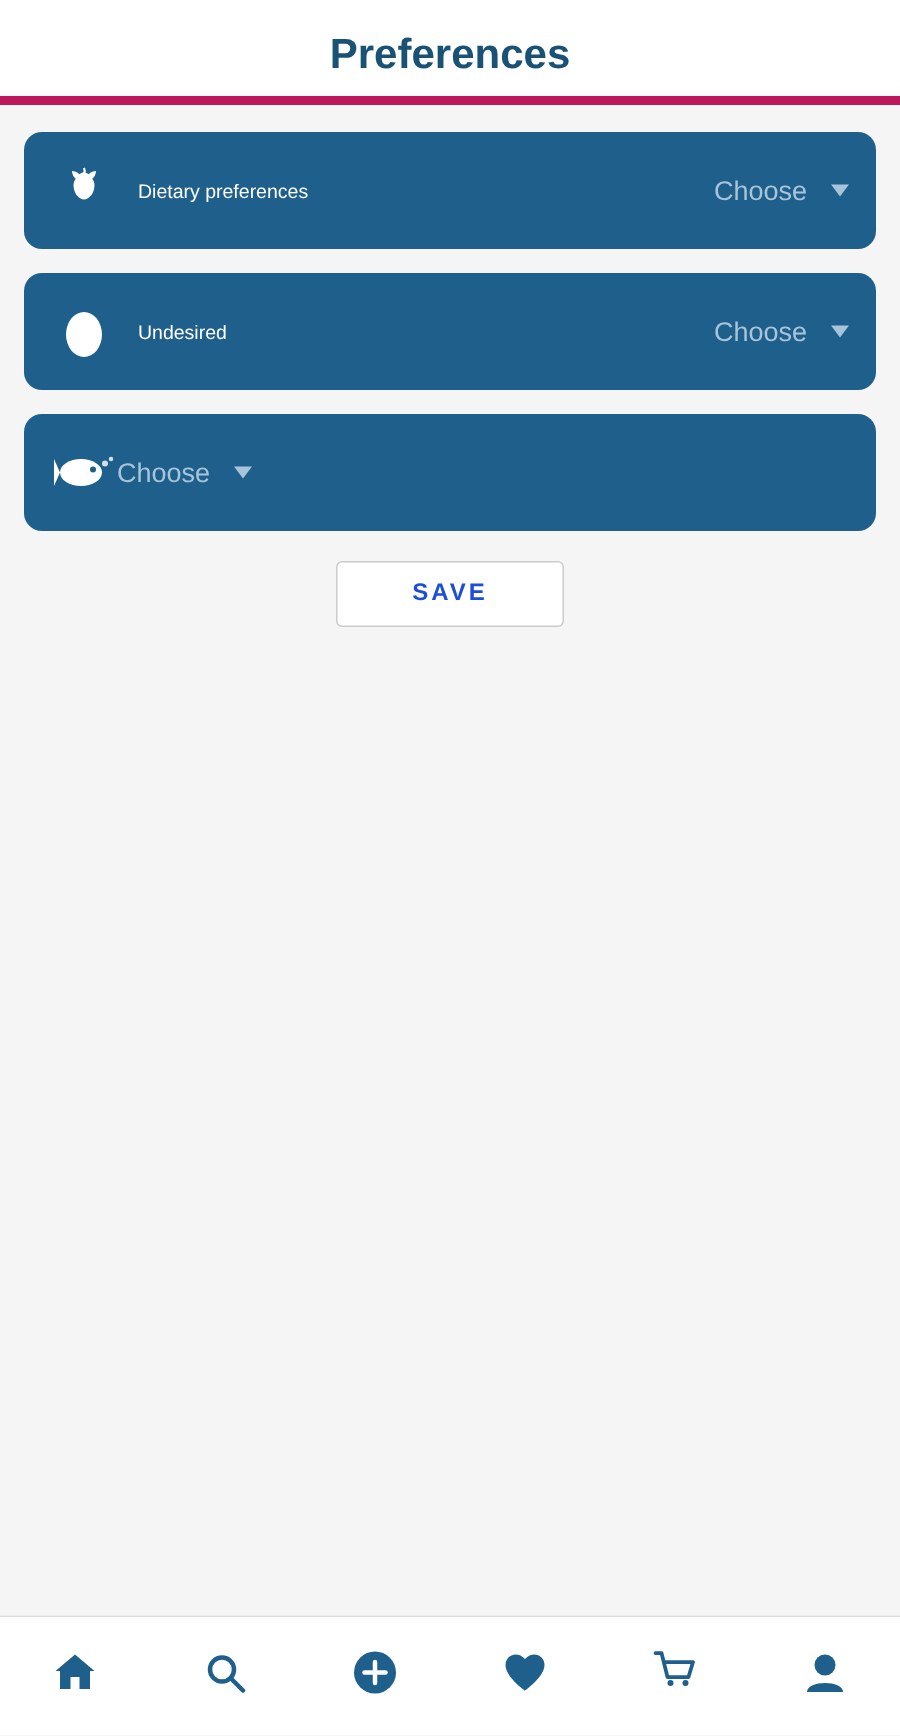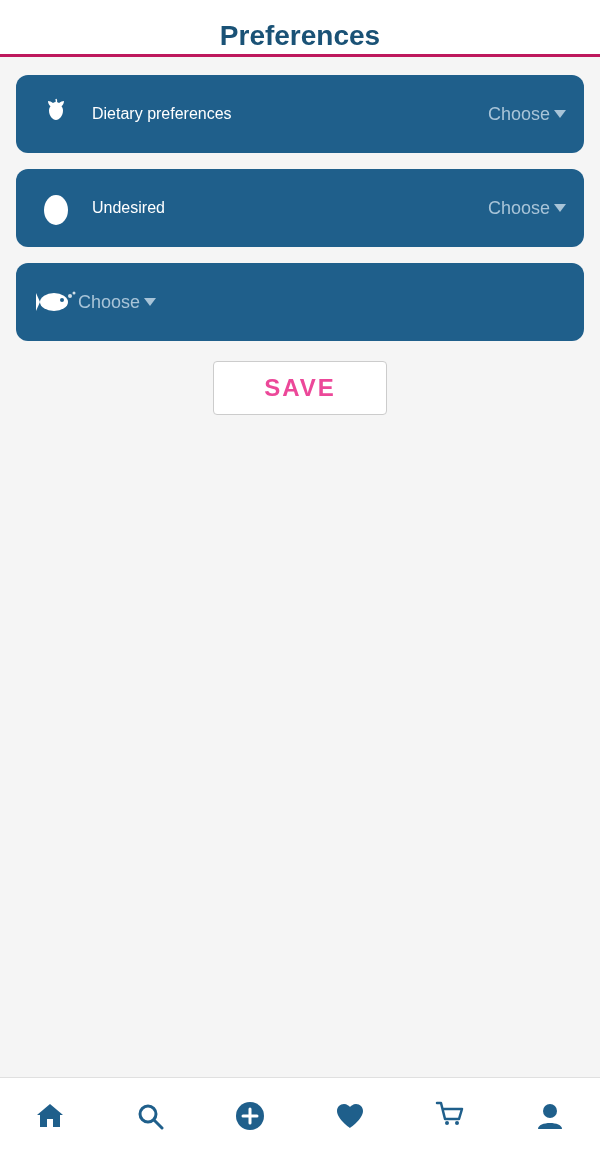--- a/index.html
+++ b/index.html
@@ -12,23 +12,23 @@
       width: 600px;
       height: 1157px;
       background-color: #f5f5f5;
       font-family: 'Helvetica Neue', Arial, sans-serif;
       position: relative;
       overflow: hidden;
     }
 
     .header {
       background-color: #ffffff;
-      padding: 20px 0 2px;
+      padding: 20px 0 12px;
       text-align: center;
-      border-bottom: 3px solid #be185d;
+      border-bottom: 6px solid #be185d;
     }
 
     .header-title {
       font-size: 28px;
       font-weight: bold;
       color: #1a5276;
     }
 
     .content {
       padding: 18px 16px 0;
@@ -49,32 +49,32 @@
       width: 44px;
       height: 44px;
       display: flex;
       align-items: center;
       justify-content: center;
       flex-shrink: 0;
     }
 
     .pref-label {
       flex: 1;
-      font-size: 16px;
+      font-size: 13px;
       font-weight: 500;
       color: #ffffff;
       margin-left: 14px;
     }
 
     .pref-choose {
       font-size: 18px;
       color: #a8c4d8;
       display: flex;
       align-items: center;
-      gap: 0;
+      gap: 12px;
     }
 
     .chevron-down {
       display: inline-block;
       width: 0;
       height: 0;
       border-left: 6px solid transparent;
       border-right: 6px solid transparent;
       border-top: 8px solid #a8c4d8;
       margin-left: 4px;
@@ -83,22 +83,22 @@
 
     .save-btn-container {
       display: flex;
       justify-content: center;
       margin-top: 20px;
     }
 
     .save-btn {
       background-color: #ffffff;
       border: 1px solid #cccccc;
-      color: #ec4899;
-      font-size: 24px;
+      color: #1d4ed8;
+      font-size: 16px;
       font-weight: bold;
       letter-spacing: 2px;
       padding: 12px 50px;
       border-radius: 4px;
       cursor: pointer;
     }
 
     .bottom-nav {
       position: absolute;
       bottom: 0;

